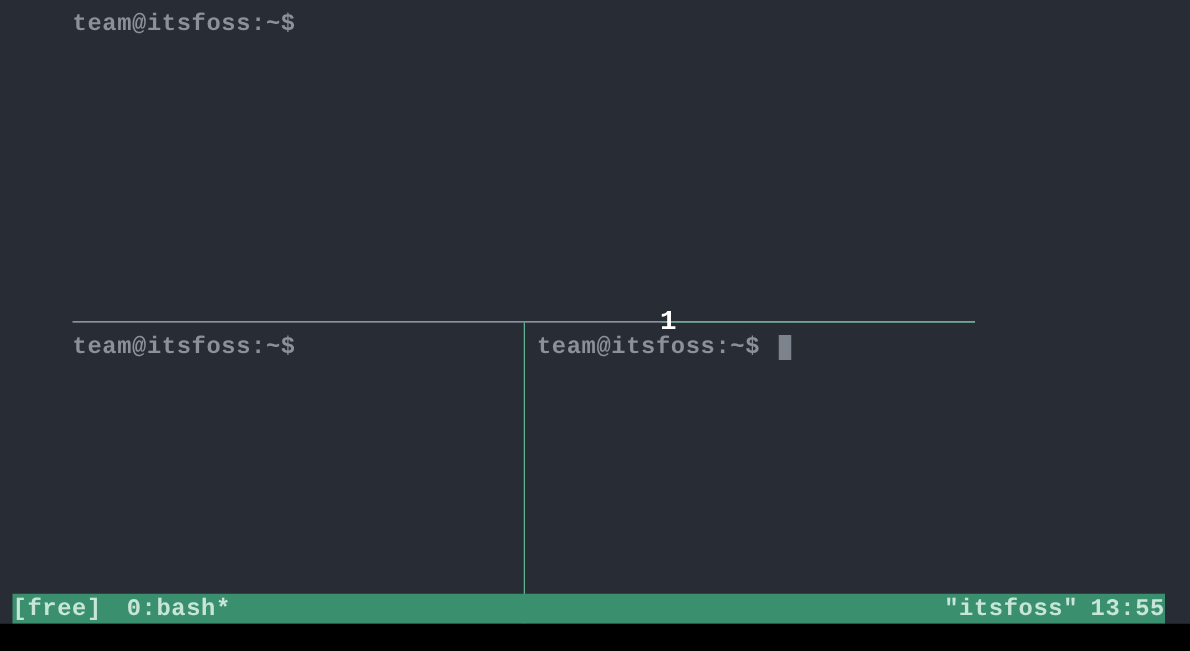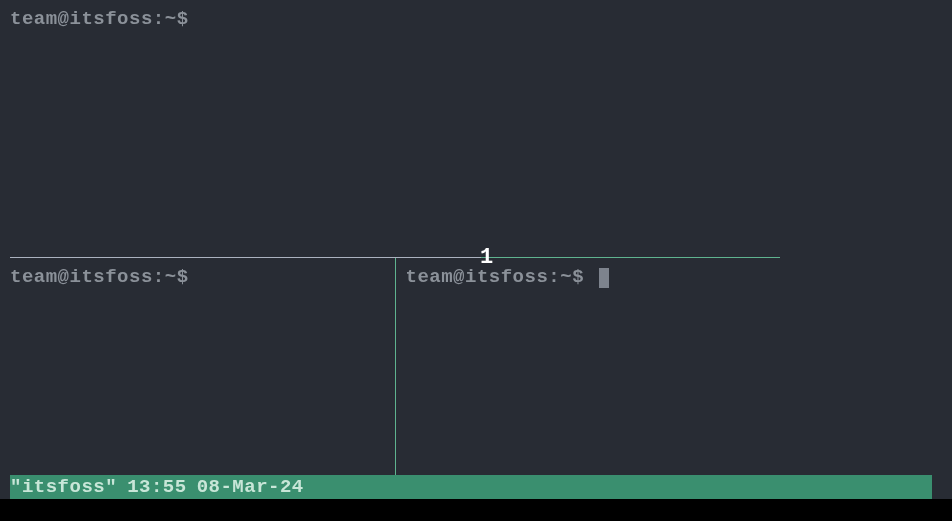--- a/index.html
+++ b/index.html
@@ -16,20 +16,21 @@
       height: 521px;
       overflow: hidden;
       position: relative;
     }
     .terminal-container {
       width: 790px;
       height: 521px;
       display: flex;
       flex-direction: column;
       padding-bottom: 22px;
+      padding-left: 48px;
     }
     .panes {
       flex: 1;
       display: flex;
       flex-direction: column;
       position: relative;
     }
     .pane-top {
       flex: 1;
       padding: 8px 10px;
@@ -140,20 +141,24 @@
       <div class="divider-v"></div>
       <div class="pane-bottom-right">
         <span class="prompt">team@itsfoss:~$</span>
         <span class="cursor"></span>
       </div>
     </div>
   </div>
 </div>
 
 <div class="status-wrap">
+  <div class="status-left">
+    <span>[free]</span>
+    <span>&nbsp;</span>
+    <span>0:bash*</span>
+  </div>
   <div class="status-right">
     <span>"itsfoss"</span>
     <span>13:55</span>
-    <span>08-Mar-24</span>
   </div>
 </div>
 
 <div class="black-area"></div>
 
 </body></html>

